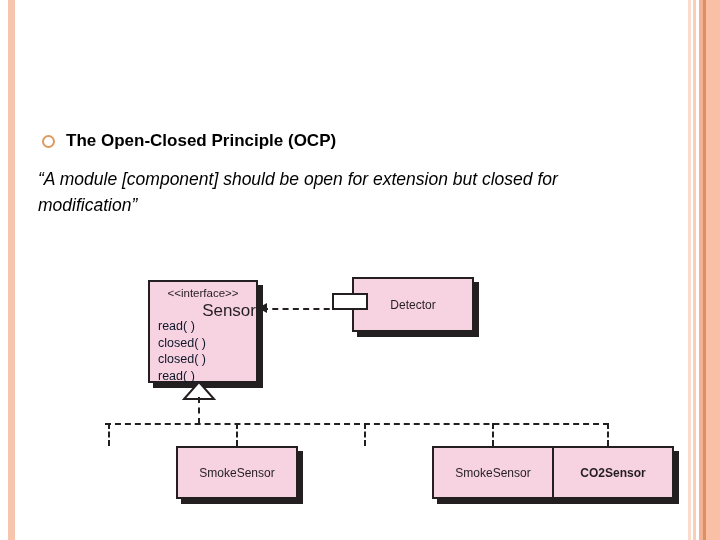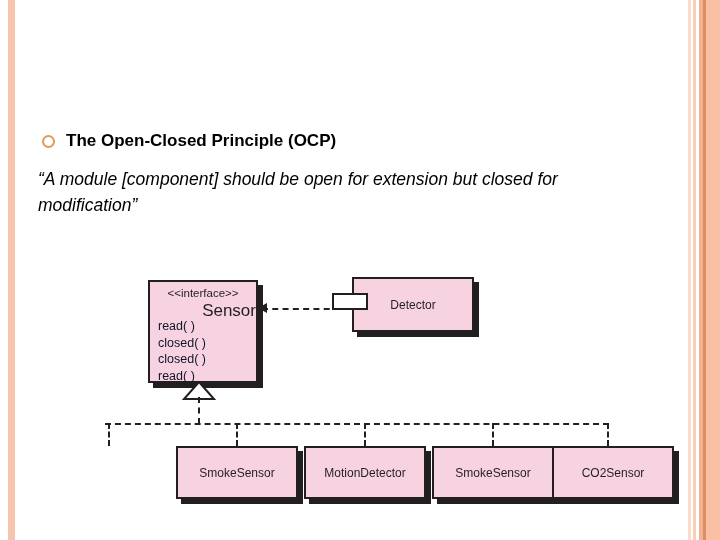--- a/index.html
+++ b/index.html
@@ -184,21 +184,21 @@
   #gen-stem { left: 198px; top: 137px; height: 27px; }
   #bus { left: 105px; top: 163px; width: 504px; }
   .drop { top: 163px; height: 23px; }
 
   
   .sub { top: 186px; width: 122px; height: 53px; }
   #sub0 { left: 48px; }
   #sub1 { left: 176px; }
   #sub2 { left: 304px; }
   #sub3 { left: 432px; }
-  #sub4 { left: 552px; }
+  #sub4 { left: 552px; font-weight: bold; }
 </style>
 </head>
 <body>
 
 <div id="slide">
 
   <div class="edge-left"></div>
 
   <div class="edge-right-wrap">
     <div class="er er1"></div>
@@ -246,23 +246,20 @@
     <div class="dash-h" id="bus"></div>
     <div class="dash-v drop" style="left:108px;"></div>
     <div class="dash-v drop" style="left:236px;"></div>
     <div class="dash-v drop" style="left:364px;"></div>
     <div class="dash-v drop" style="left:492px;"></div>
     <div class="dash-v drop" style="left:607px;"></div>
 
     <div class="umlbox sub" id="sub1">
       <div class="lbl">SmokeSensor</div>
     </div>
-    <div class="umlbox sub" id="sub2">
-      <div class="lbl">MotionDetector</div>
-    </div>
     <div class="umlbox sub" id="sub3">
       <div class="lbl">SmokeSensor</div>
     </div>
     <div class="umlbox sub" id="sub4">
       <div class="lbl">CO2Sensor</div>
     </div>
 
   </div>
 </div>
 

